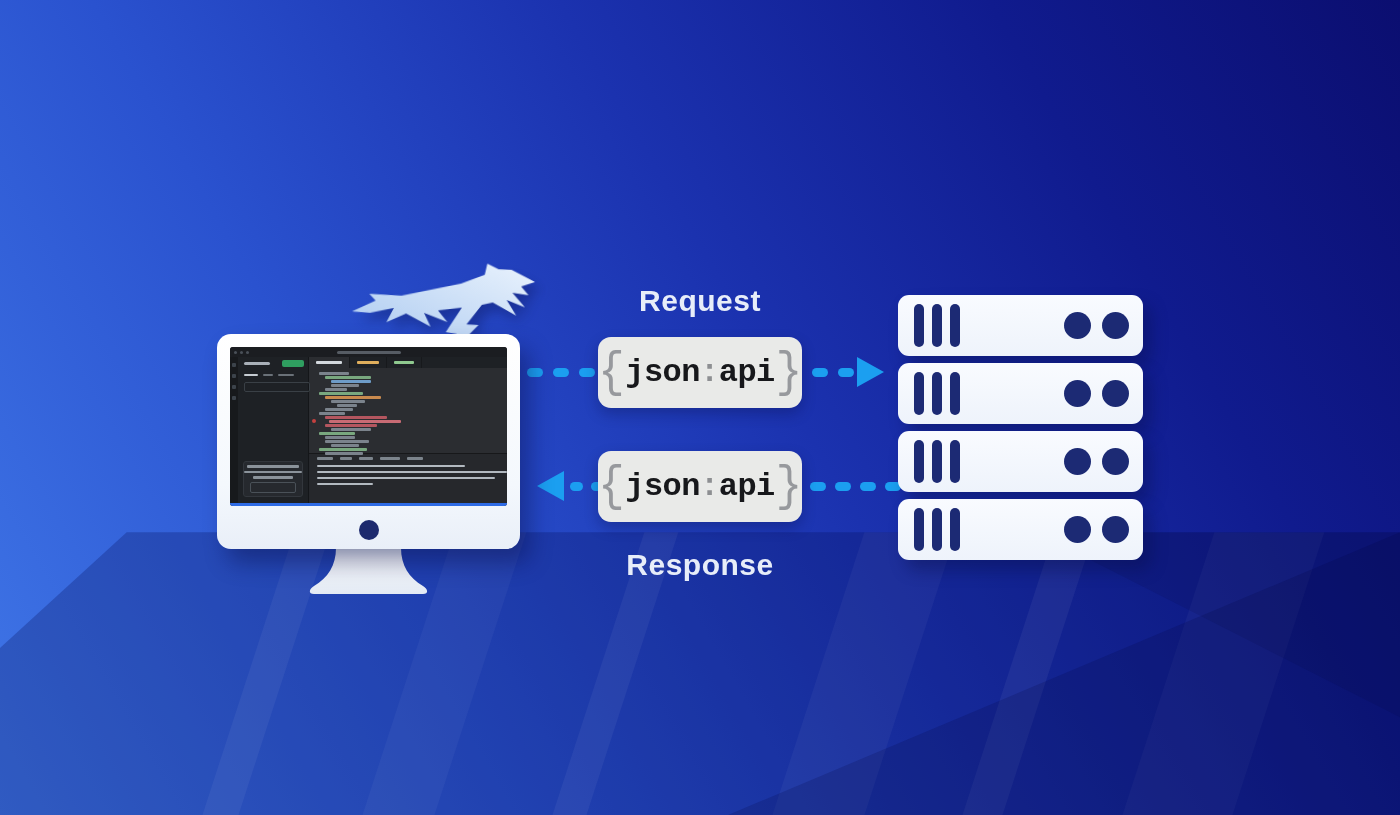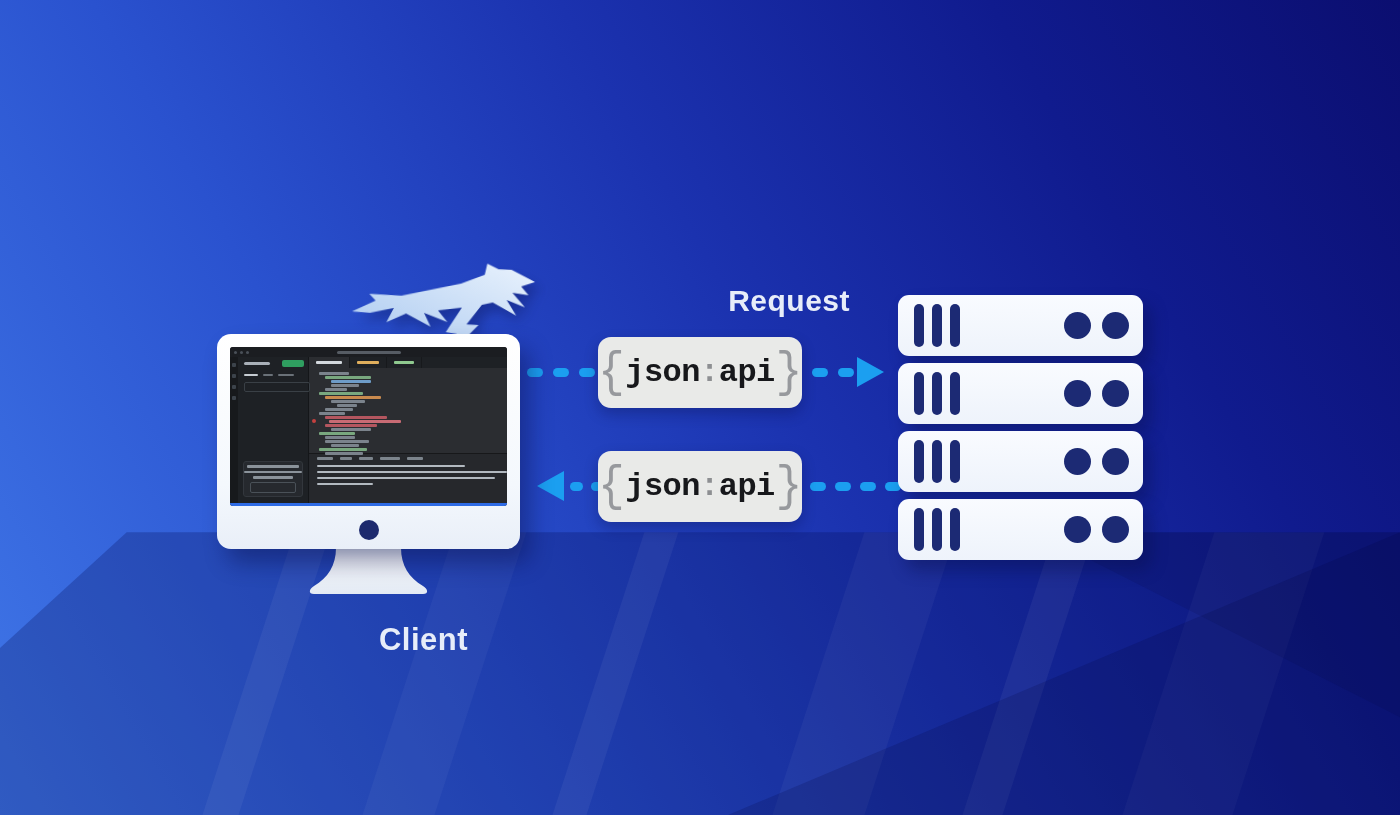--- a/index.html
+++ b/index.html
@@ -95,21 +95,21 @@
   .badge{
     position:absolute;width:204px;height:71px;border-radius:13px;background:#e9eae8;
     display:flex;align-items:center;justify-content:center;z-index:3;
     box-shadow:0 6px 14px rgba(8,12,60,.28);
     font-family:"Liberation Mono",monospace;letter-spacing:-0.5px;
   }
   .badge .brace{font-size:44px;font-weight:400;color:#97999d;transform:scaleY(1.12);padding:0 1px;}
   .badge .word{font-size:32px;font-weight:700;color:#17181b;}
   .badge .colon{font-size:32px;font-weight:700;color:#8d8f92;}
   
-  .lbl{position:absolute;color:#e7edf9;font-weight:700;text-align:right;letter-spacing:0.5px;}
+  .lbl{position:absolute;color:#e7edf9;font-weight:700;text-align:center;letter-spacing:0.5px;}
   .lbl-request{left:550px;top:284px;width:300px;font-size:30px;}
   .lbl-response{left:550px;top:548px;width:300px;font-size:30px;}
   .lbl-client{left:268px;top:622px;width:200px;font-size:31px;}
   .lbl-server{left:921px;top:622px;width:200px;font-size:31px;}
 </style>
 </head>
 <body>
 
 <div class="stage">
 
@@ -273,20 +273,21 @@
       <span class="colon">:</span>
       <span class="word">api</span>
       <span class="brace">}</span>
   </div>
   <div class="dash-row" style="left:810px;top:482px;gap:9px;">
     <span class="dash"></span>
       <span class="dash"></span>
       <span class="dash"></span>
       <span class="dash"></span>
   </div>
+  <div class="lbl lbl-response">Response</div>
 
   <div class="server-stack">
     <div class="server-unit">
       <span class="vent">
           <i></i>
           <i></i>
           <i></i>
         </span>
       <span class="sdots">
           <i></i>
@@ -321,15 +322,14 @@
           <i></i>
           <i></i>
         </span>
       <span class="sdots">
           <i></i>
           <i></i>
         </span>
     </div>
   </div>
 
-  <div class="lbl lbl-client">Client</div>
 
 </div>
 
 </body></html>

